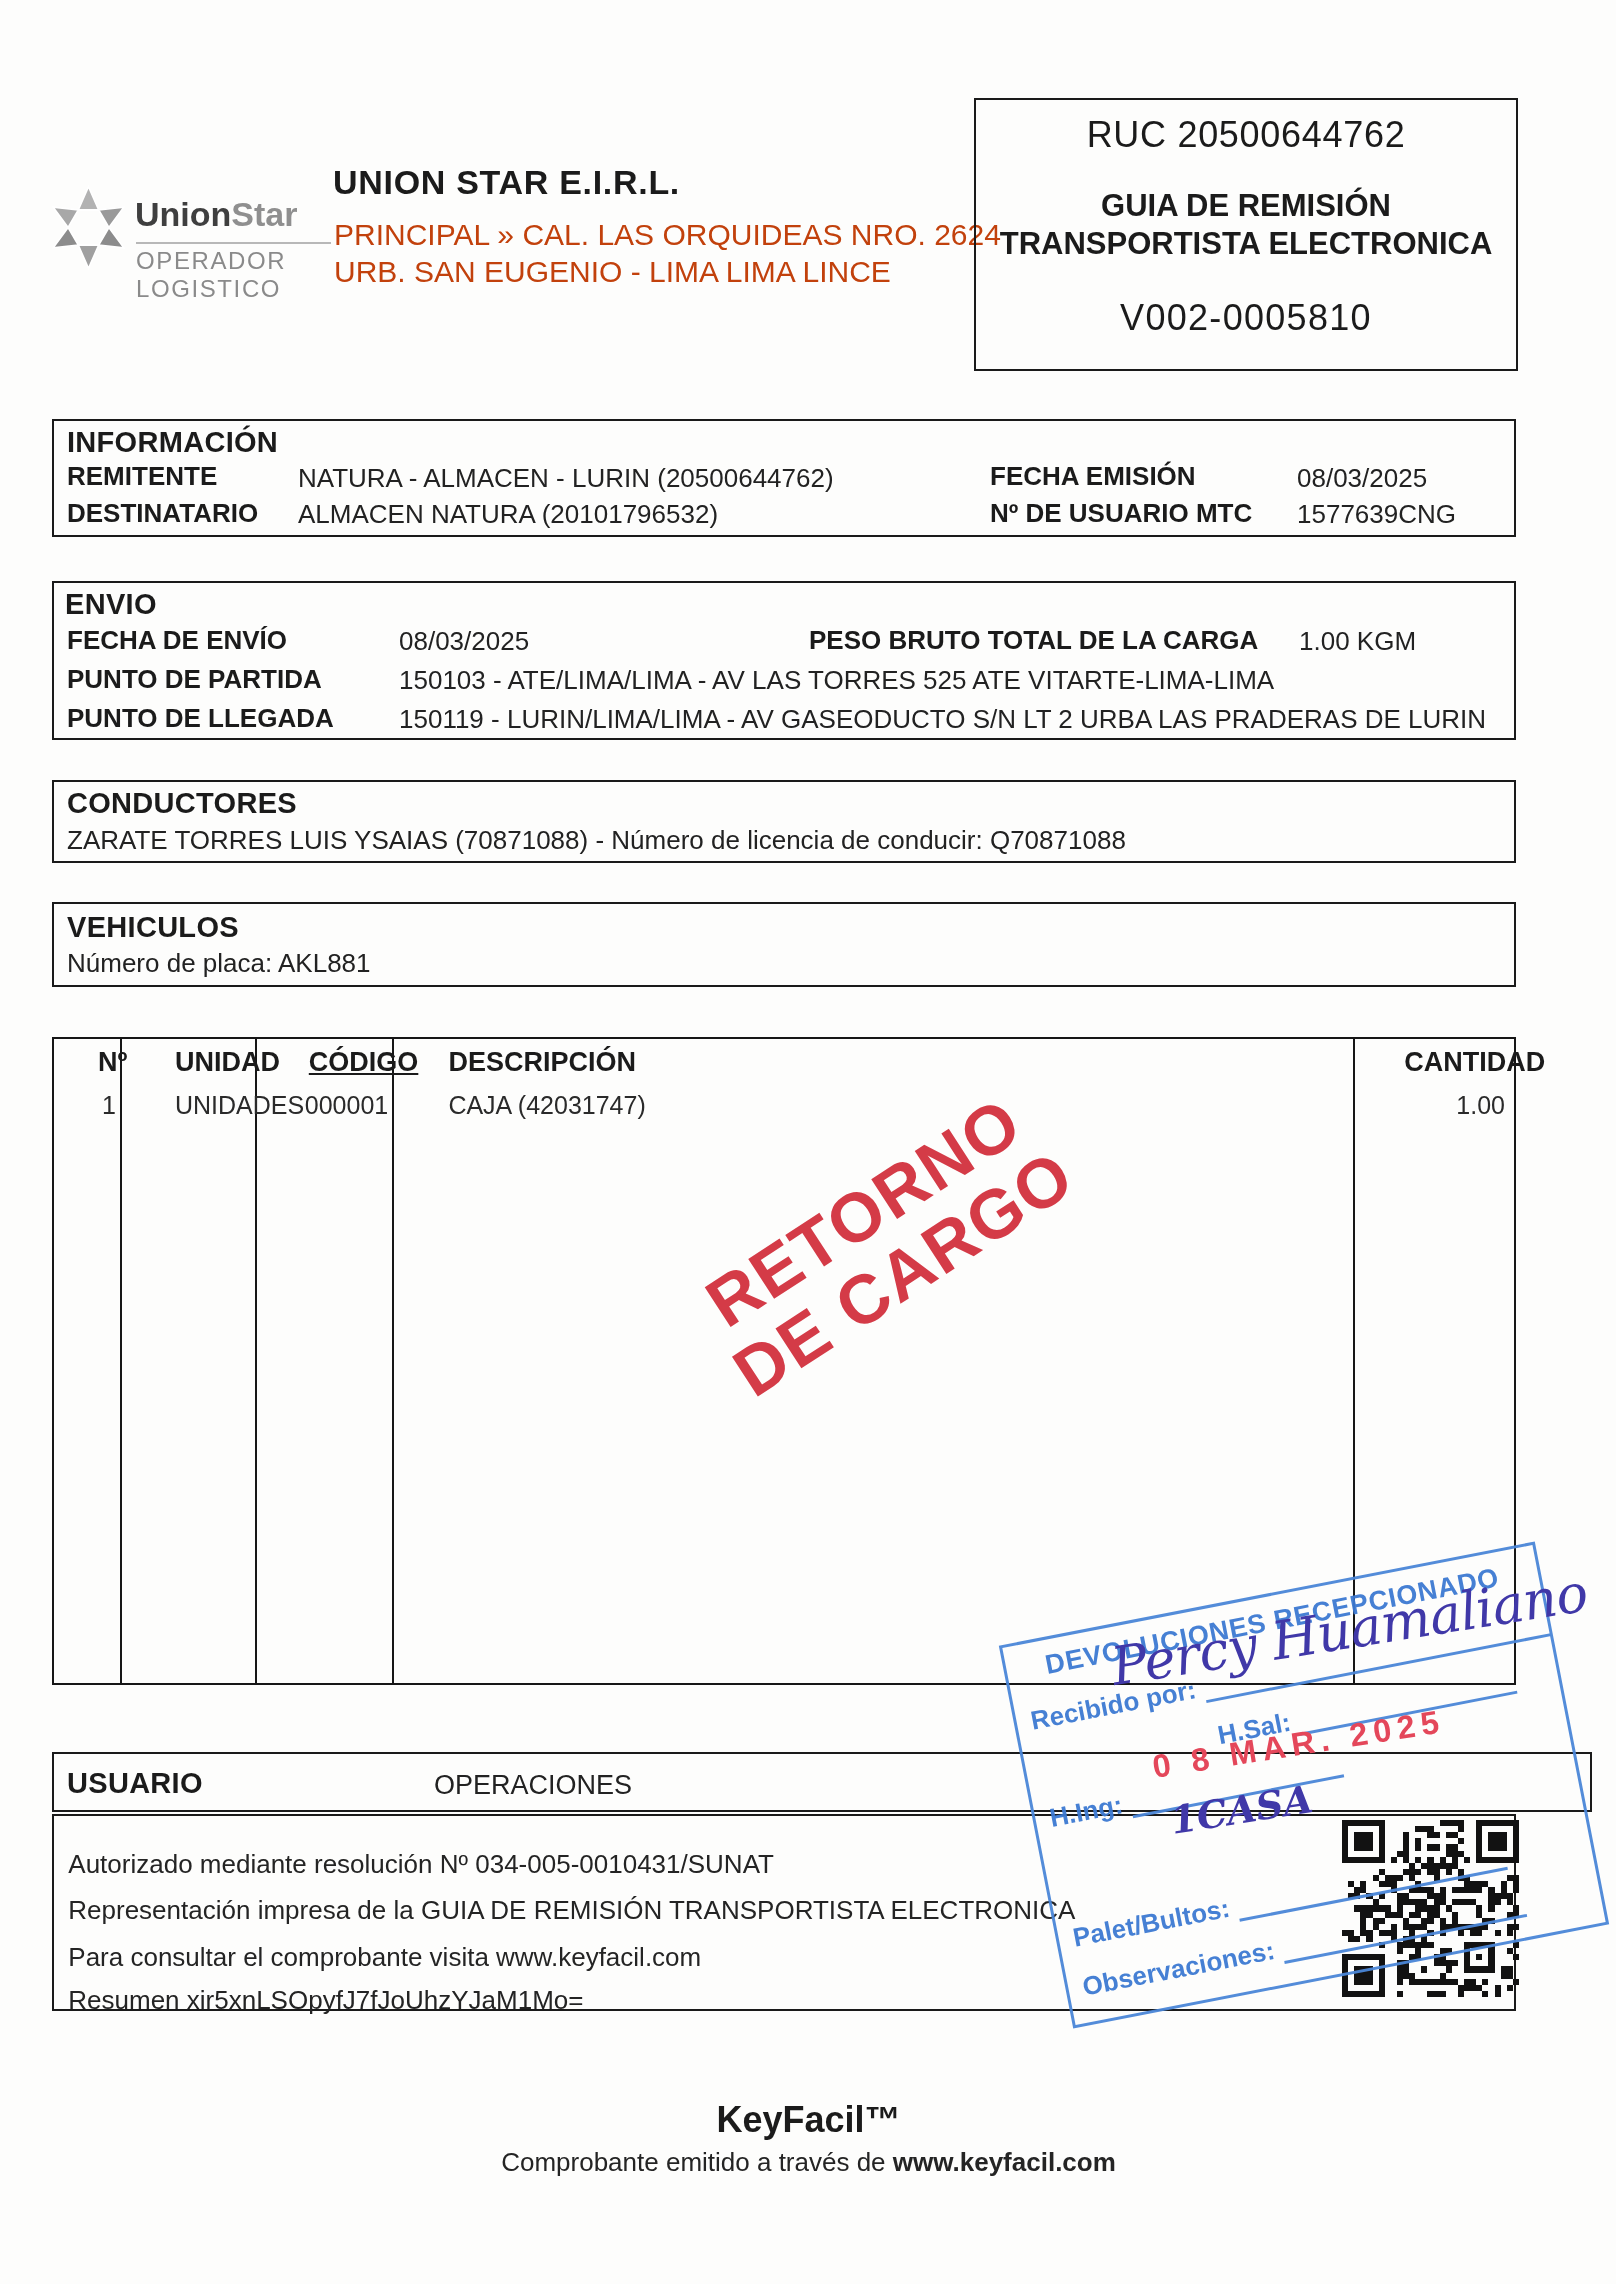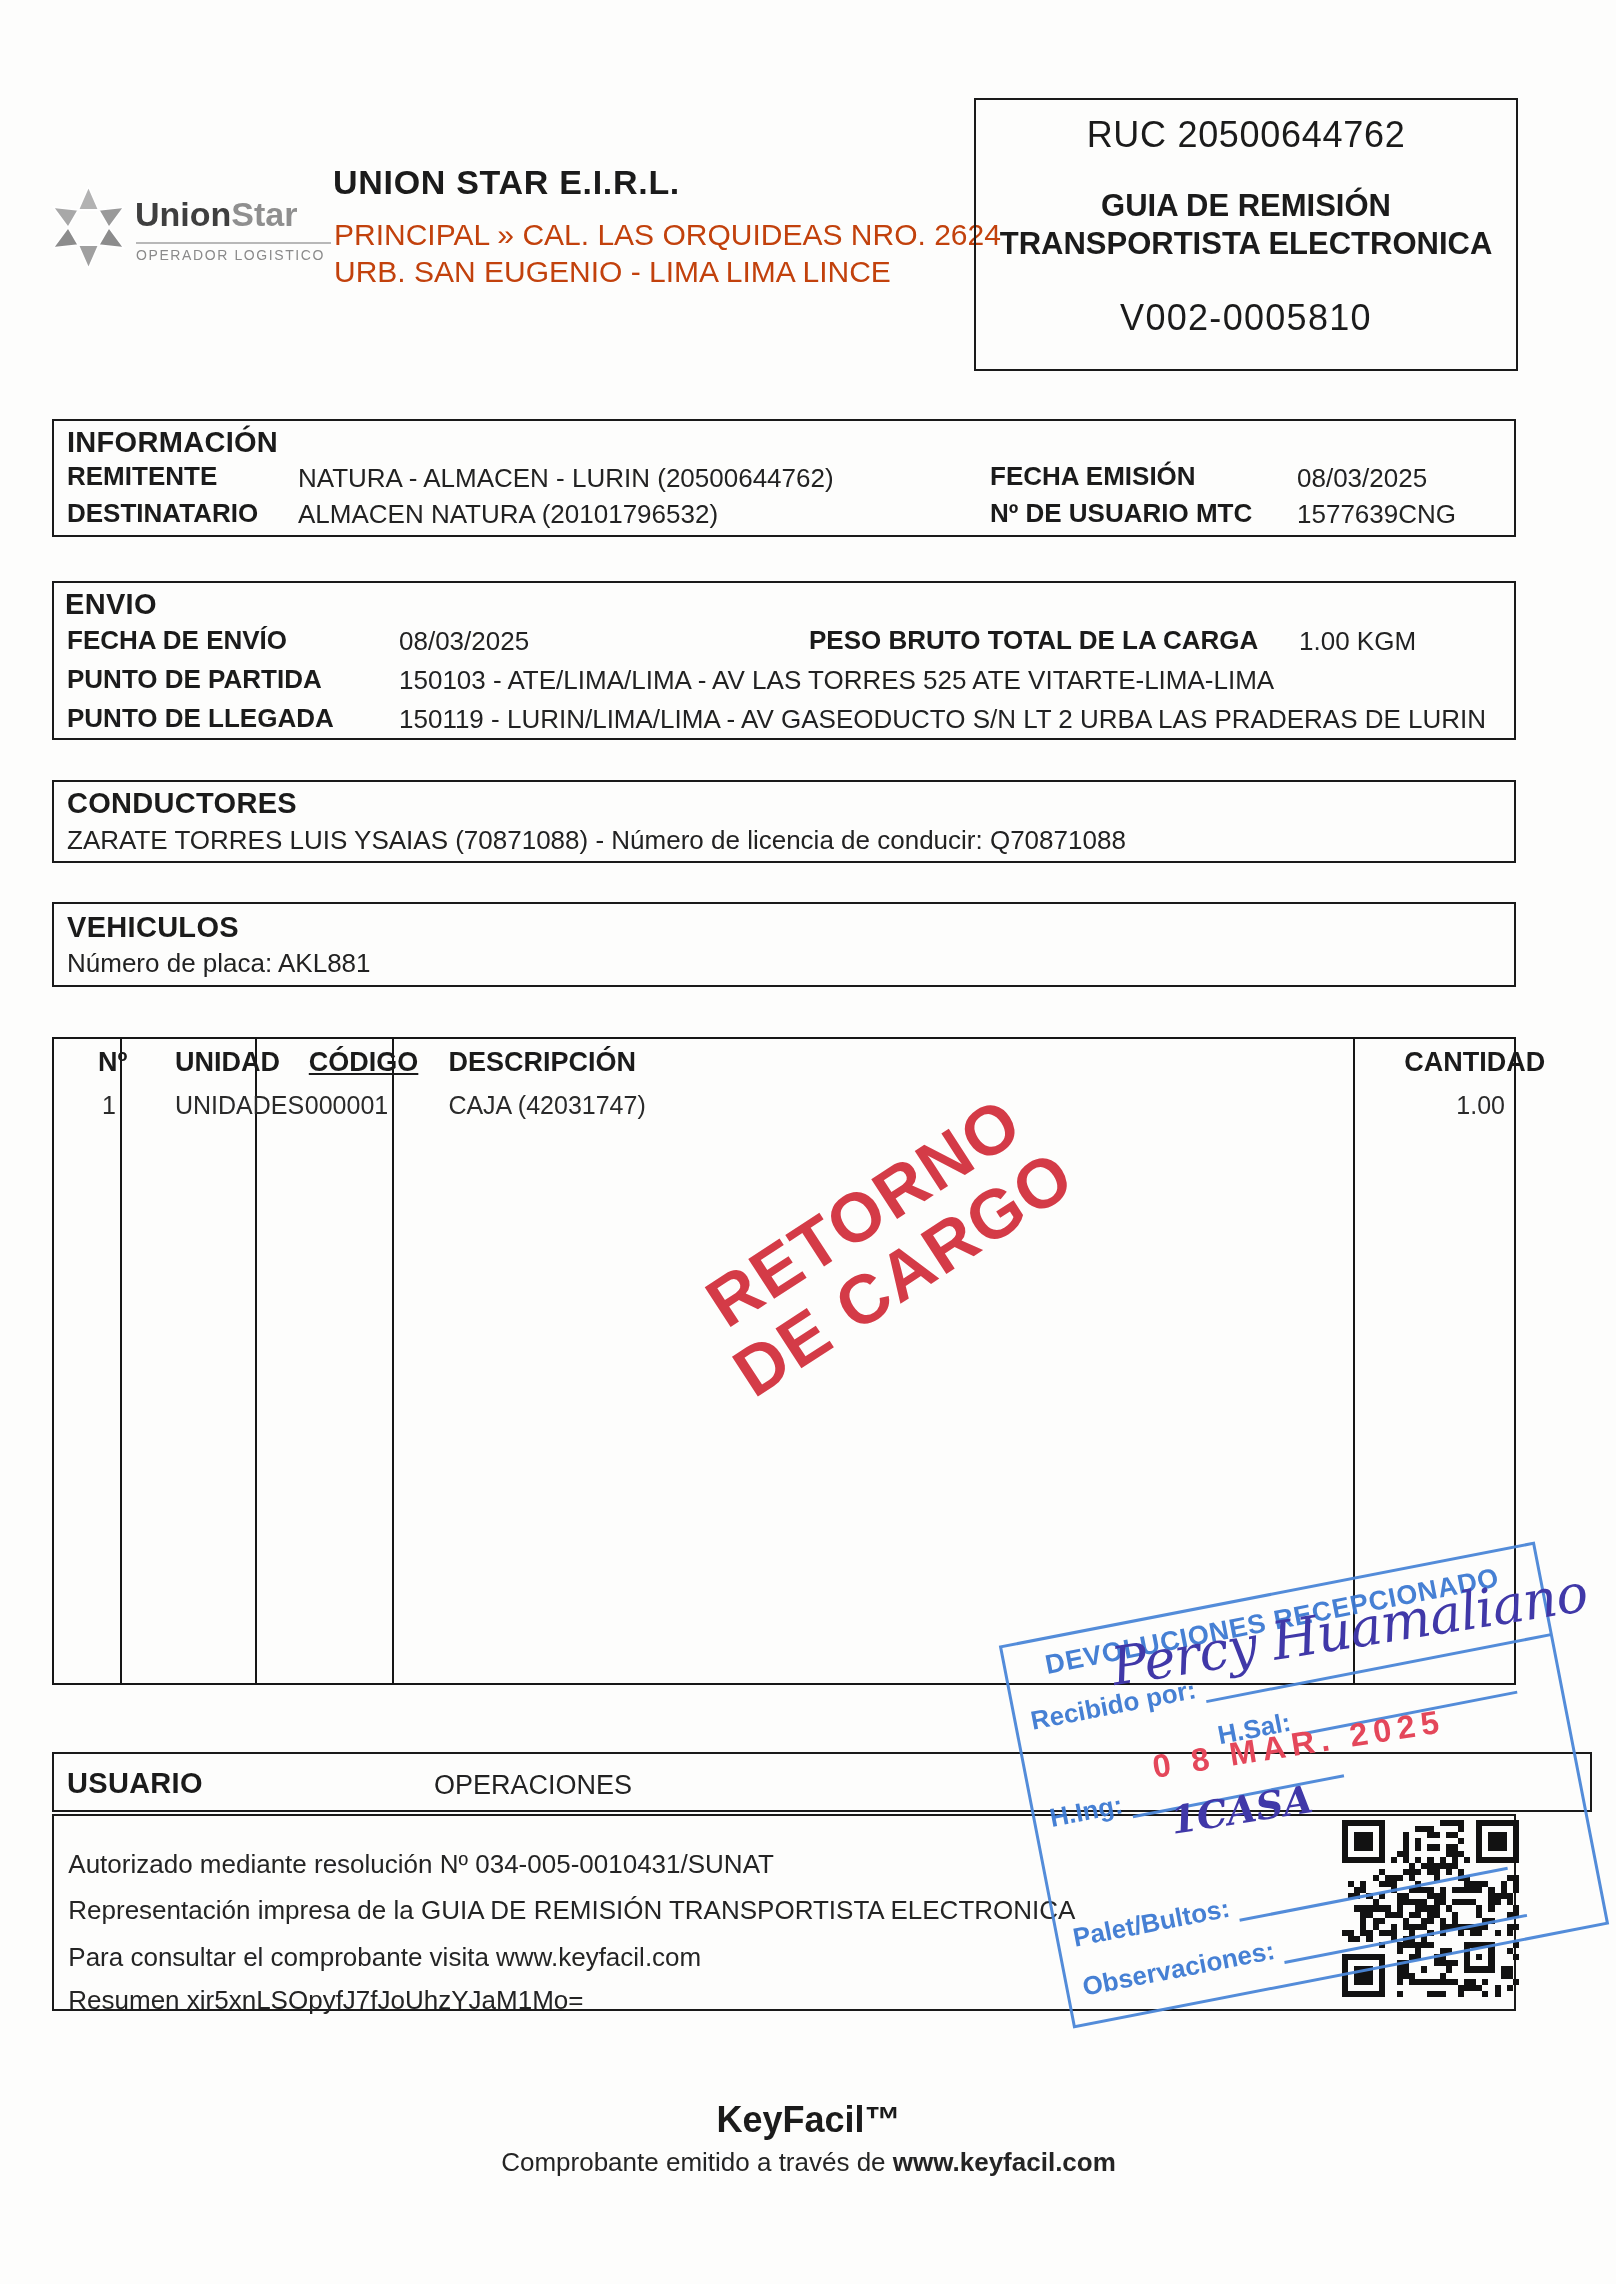--- a/index.html
+++ b/index.html
@@ -22,21 +22,21 @@
   
   .company-name { font-size: 34px; font-weight: bold; letter-spacing: 0.7px; }
   .addr { font-size: 30px; color: #c2410c; }
   .rucbox { text-align: center; }
   .ruc-line { font-size: 36px; font-weight: normal; letter-spacing: 0.7px; }
   .doc-title { font-size: 31px; font-weight: bold; line-height: 38px; }
   .doc-num { font-size: 36px; letter-spacing: 1.3px; }
 
   .logo-union { font-size: 34px; font-weight: bold; color: #3f3f3f; }
   .logo-star  { font-size: 34px; font-weight: bold; color: #8f8f8f; }
-  .logo-sub   { font-size: 14px; color: #8a8a8a; letter-spacing: 1.6px; }
+  .logo-sub   { font-size: 24px; color: #8a8a8a; letter-spacing: 1.6px; }
   .logo-rule  { background: #b8b8b8; height: 2px; }
 
   
   .itable { position: absolute; border: 2.6px solid #161616; display: flex; }
   .icol { height: 100%; padding-left: 44px; }
   .icol.bordered { border-right: 2px solid #161616; }
   .ithead { font-size: 27px; font-weight: bold; padding-top: 7.8px; height: 43px; }
   .itcell { font-size: 25px; color: #2a2a2a; }
 
   

